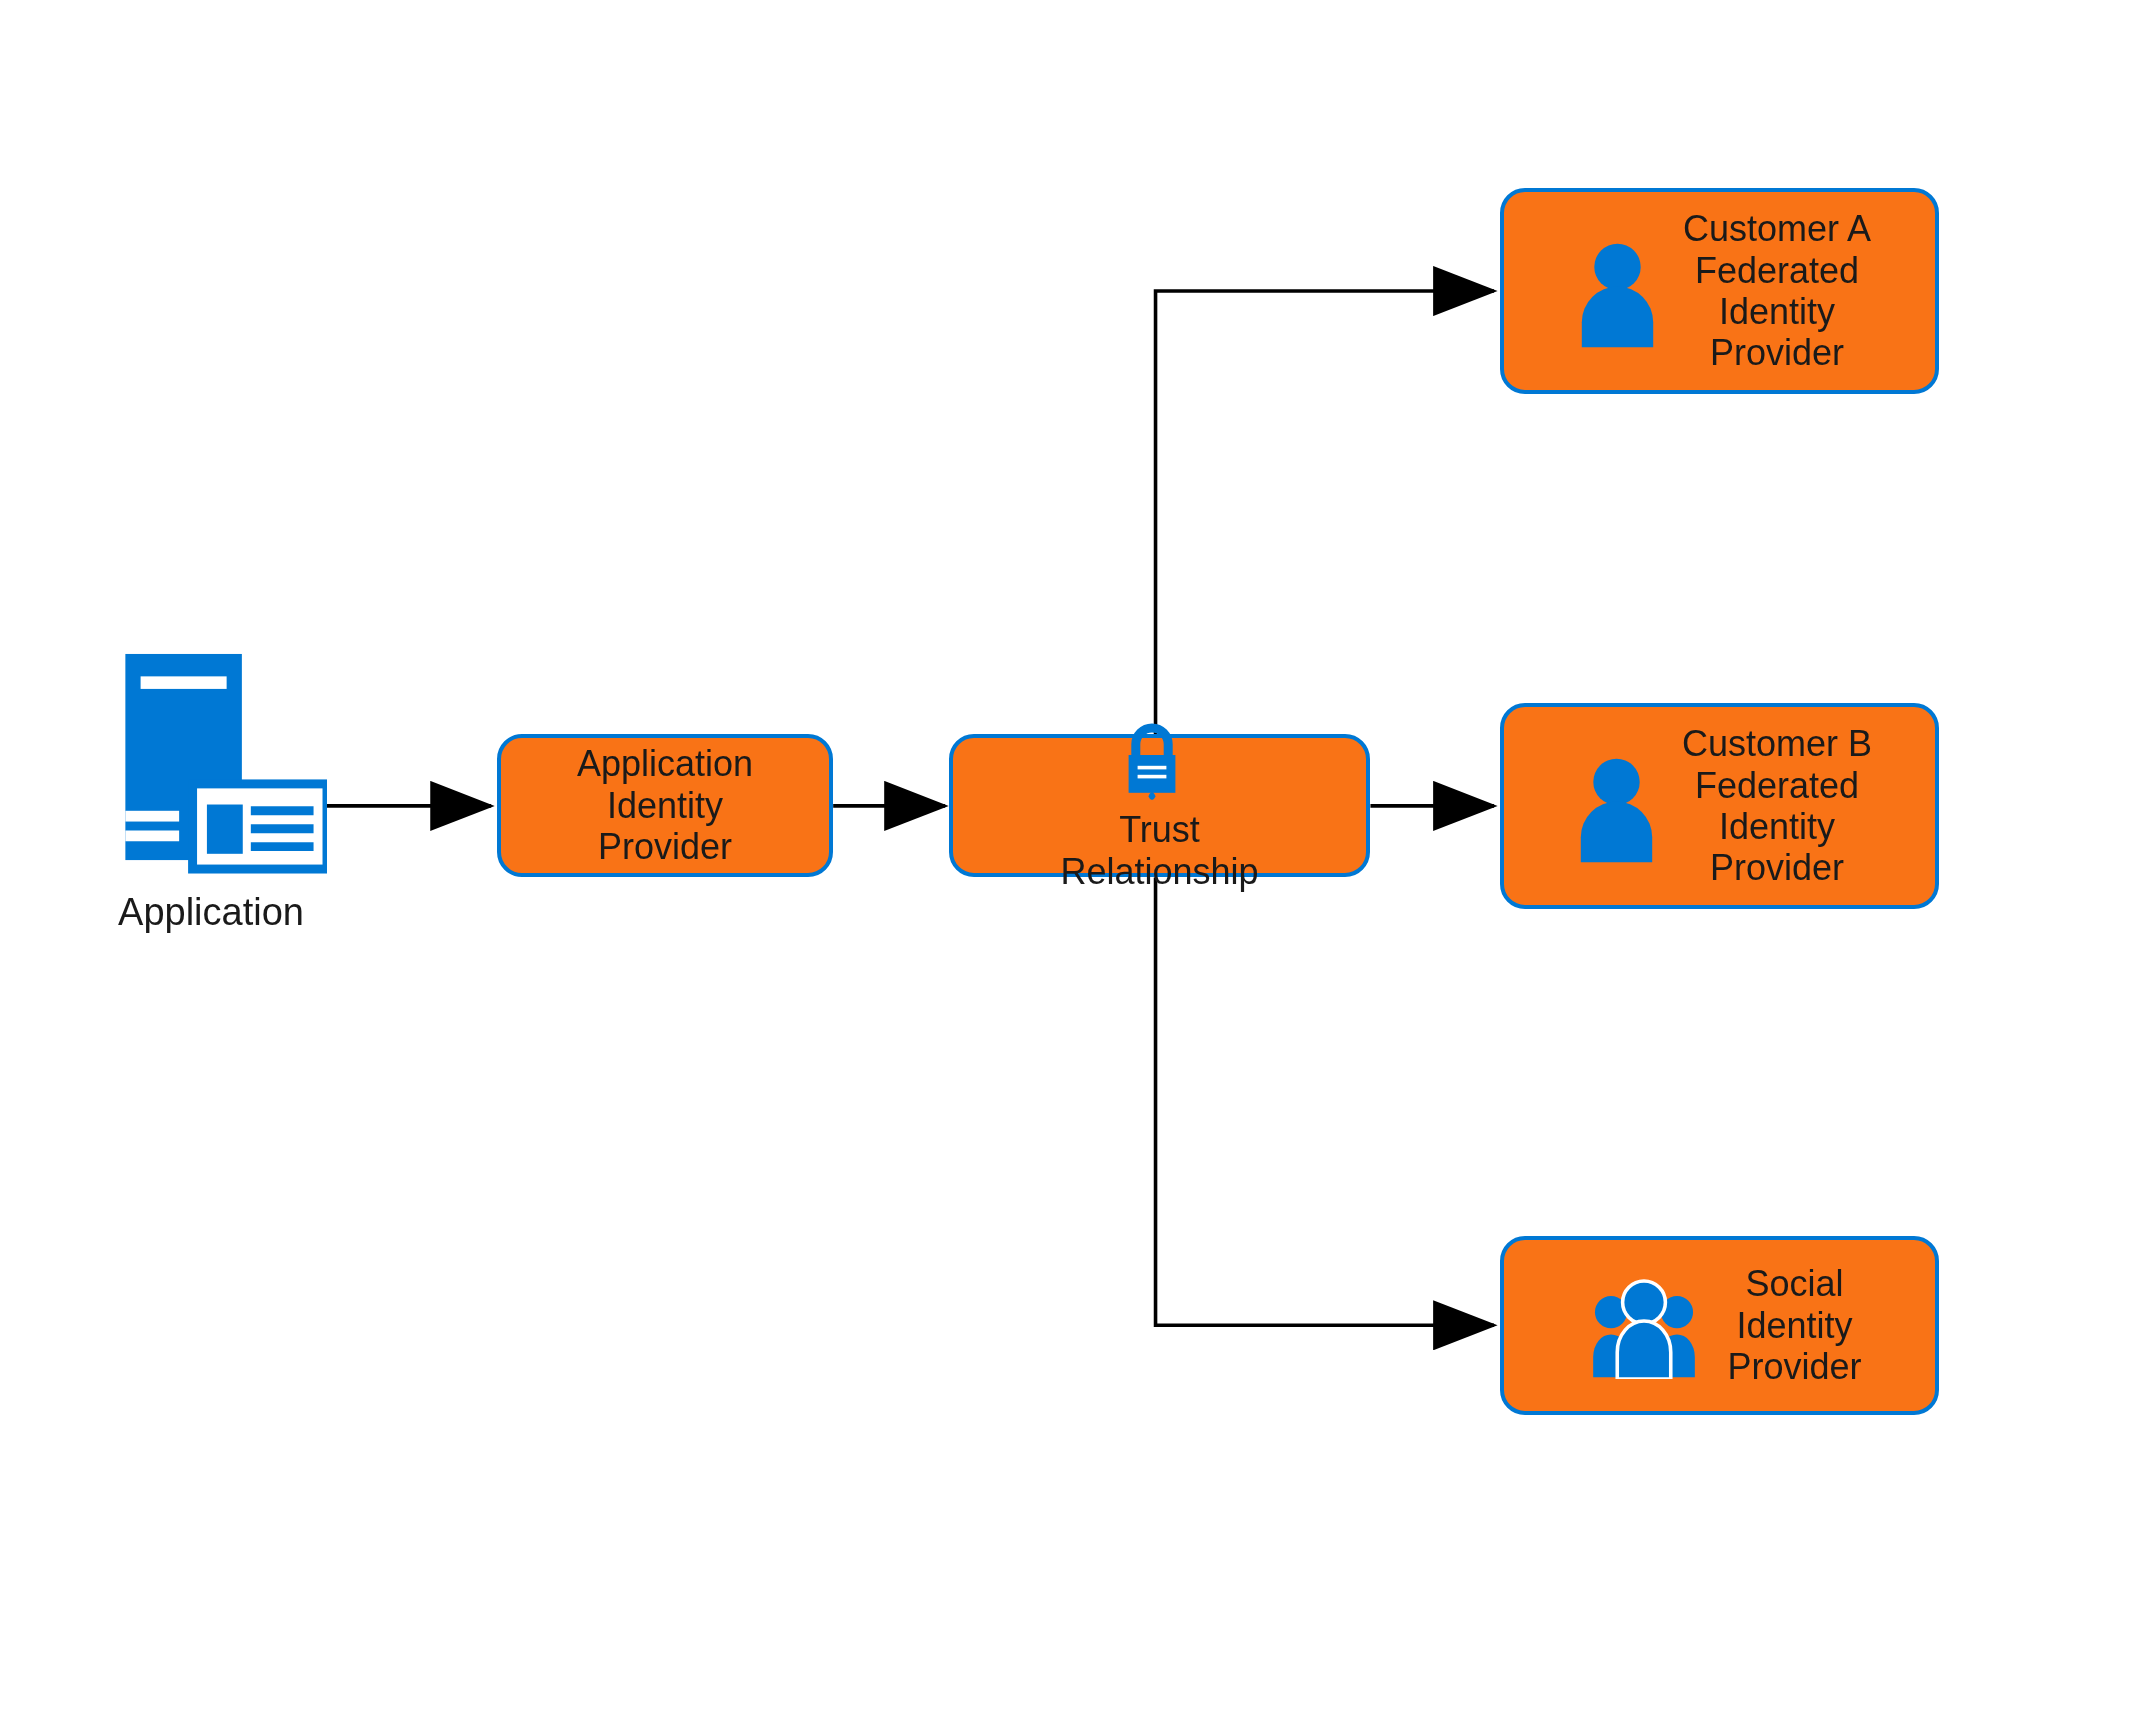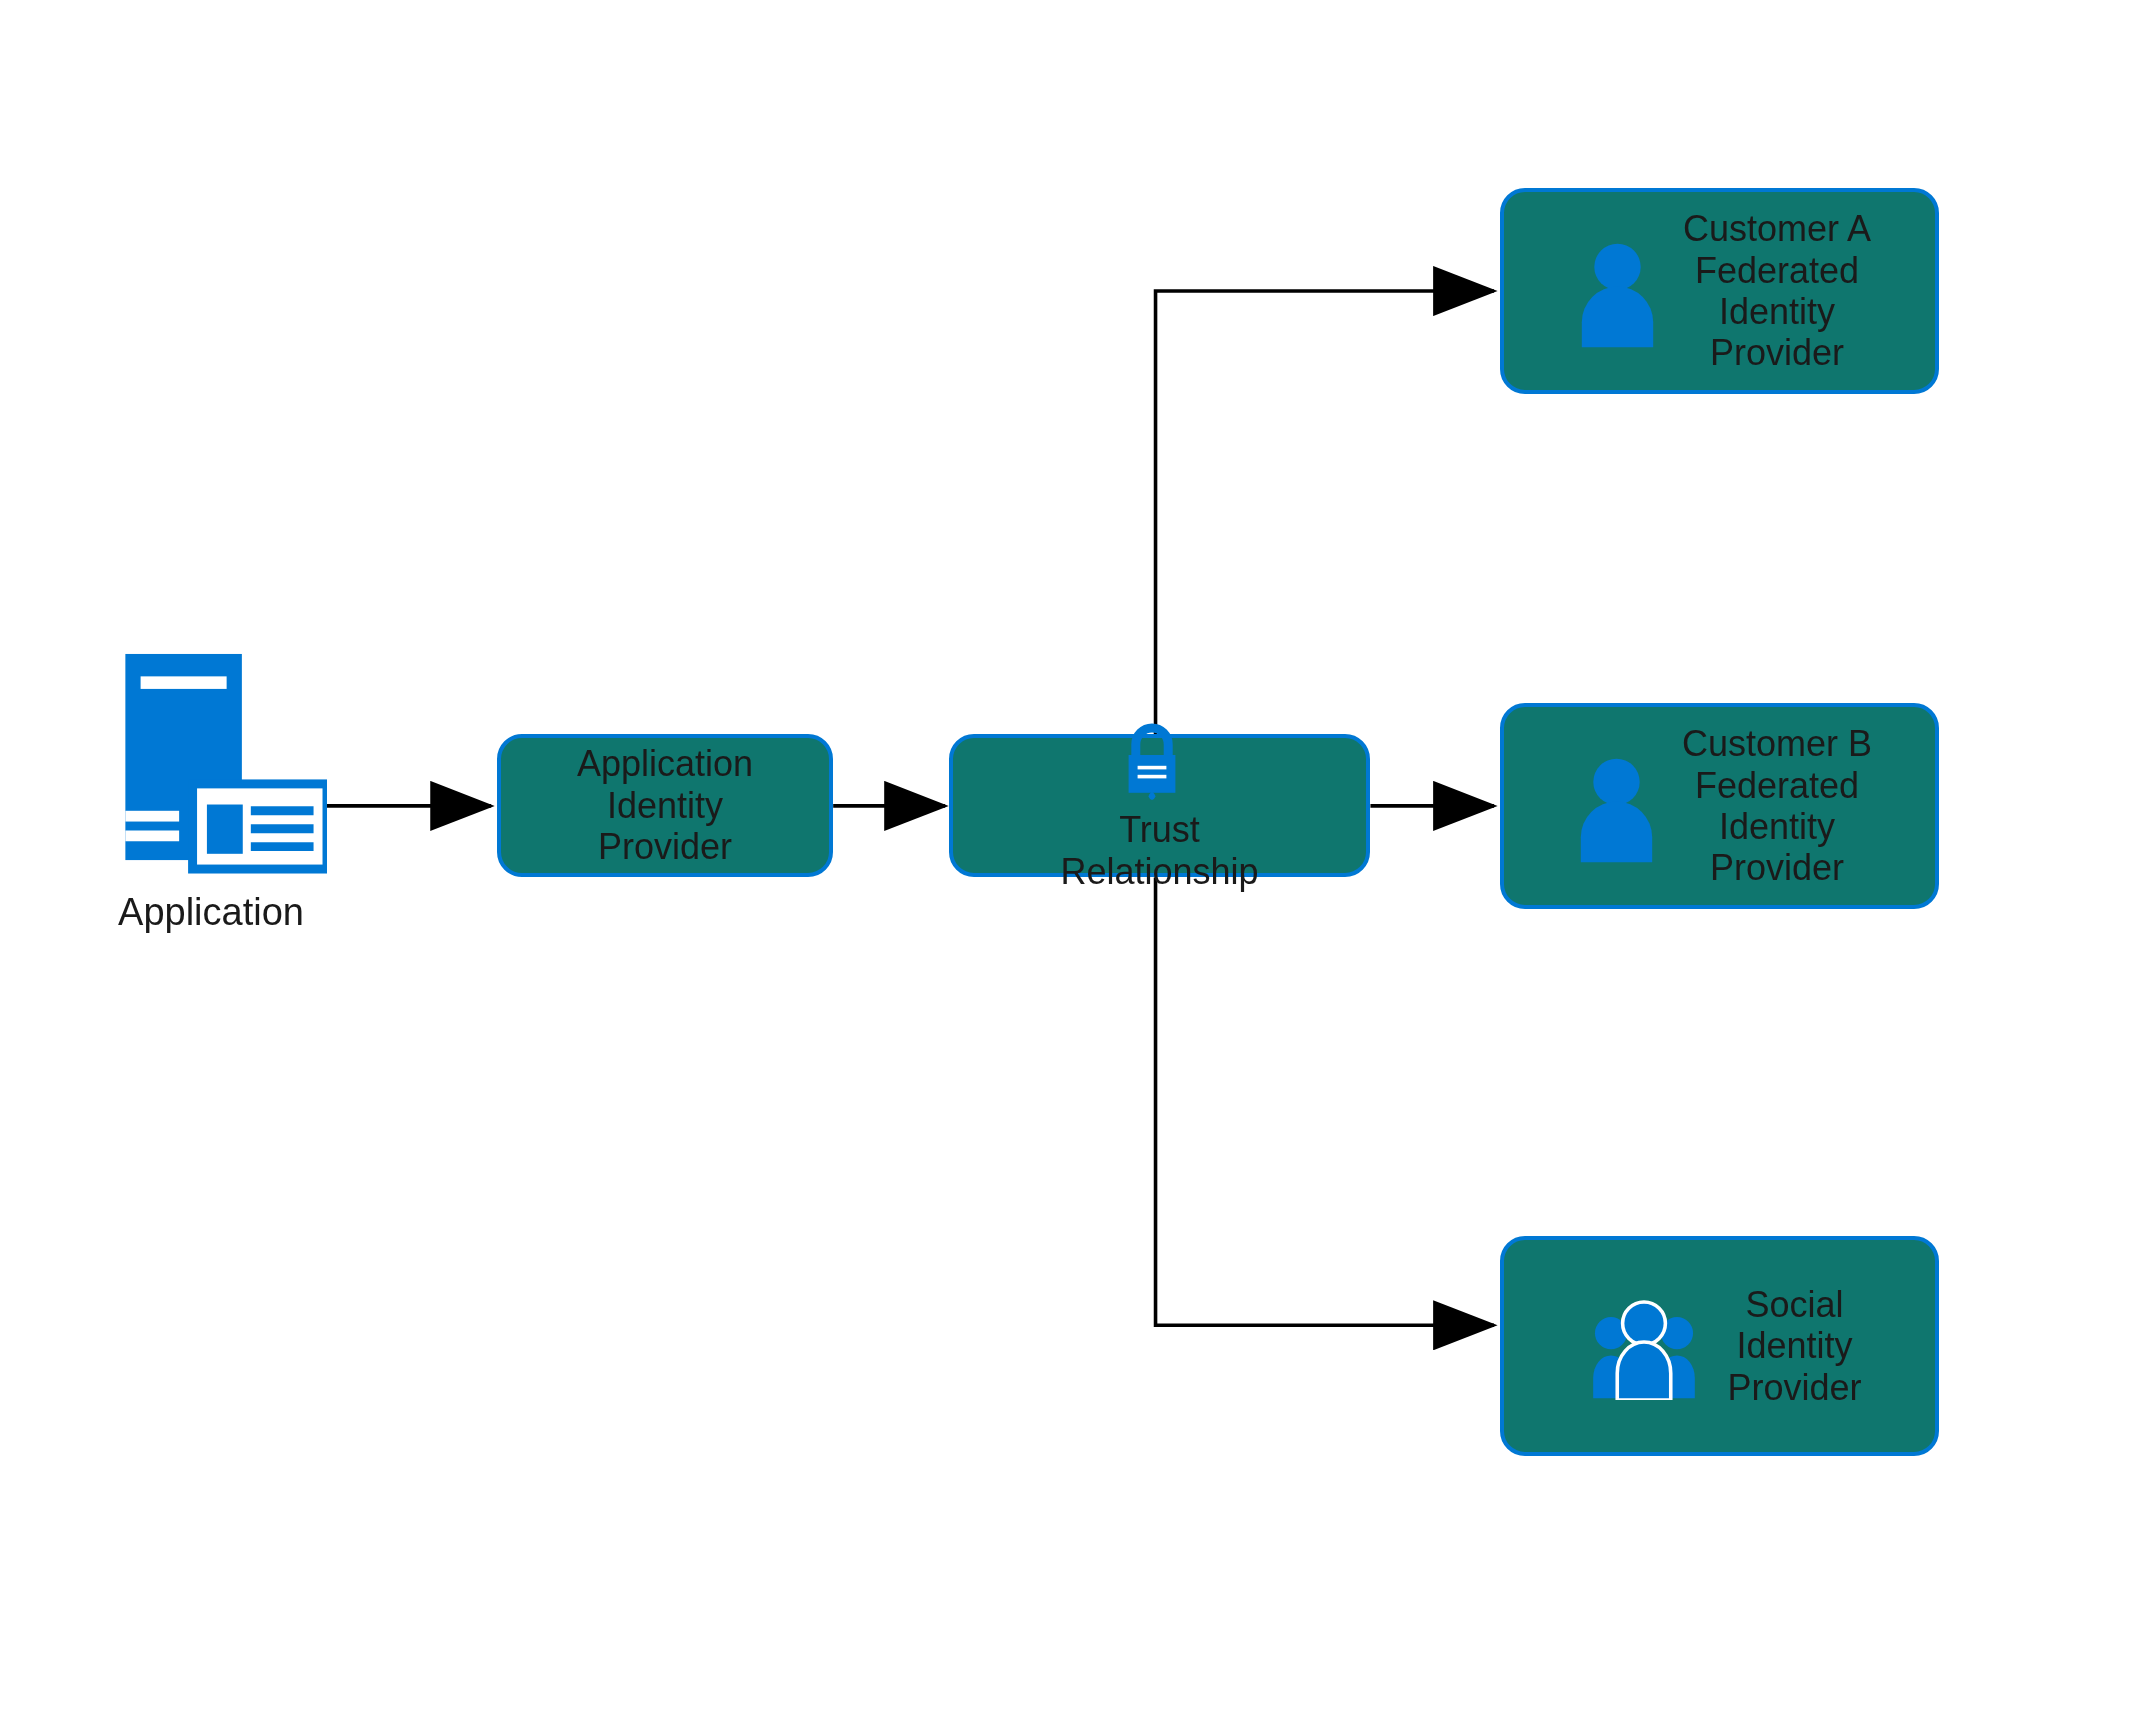--- a/index.html
+++ b/index.html
@@ -11,21 +11,21 @@
   }
   .canvas {
     position: relative;
     width: 2149px;
     height: 1713px;
   }
   .node-box {
     position: absolute;
     border: 4.5px solid #0078d4;
     border-radius: 25px;
-    background: #0f766e;
+    background: #f97316;
     display: flex;
     align-items: center;
     justify-content: center;
     padding: 9px 18px;
     box-sizing: border-box;
   }
   .node-box .label {
     font-size: 36px;
     line-height: 1.15;
     text-align: center;
@@ -132,21 +132,21 @@
   <div class="node-box" style="left:1500px; top:703px; width:439px; height:206px;">
     <div class="node-icon">
       <svg width="99" height="116" viewBox="0 0 110 130">
         <circle cx="55" cy="38" r="26" fill="#0078d4"></circle>
         <path d="M15 128 V100 a40 40 0 0 1 80 0 V128 Z" fill="#0078d4"></path>
       </svg>
     </div>
     <div class="label">Customer B<br>Federated<br>Identity<br>Provider</div>
   </div>
 
-  <div class="node-box" style="left:1500px; top:1236px; width:439px; height:220px;">
+  <div class="node-box" style="left:1500px; top:1236px; width:439px; height:179px;">
     <div class="node-icon">
       <svg width="134" height="107" viewBox="0 0 150 120">
 
         <circle cx="38" cy="45" r="18" fill="#0078d4"></circle>
         <path d="M18 118 V95 a20 25 0 0 1 40 0 V118 Z" fill="#0078d4"></path>
 
         <circle cx="112" cy="45" r="18" fill="#0078d4"></circle>
         <path d="M92 118 V95 a20 25 0 0 1 40 0 V118 Z" fill="#0078d4"></path>
 
         <circle cx="75" cy="34" r="24" fill="#0078d4" stroke="#fff" stroke-width="4"></circle>

